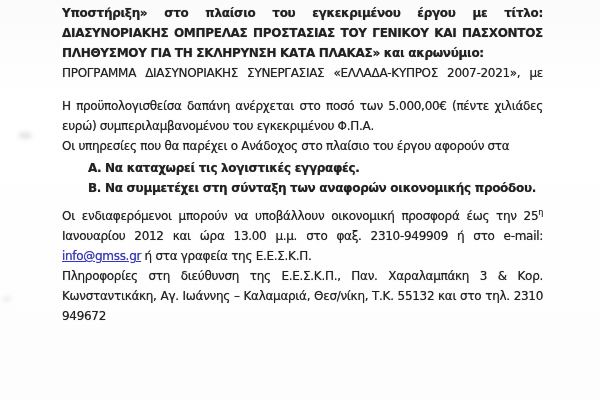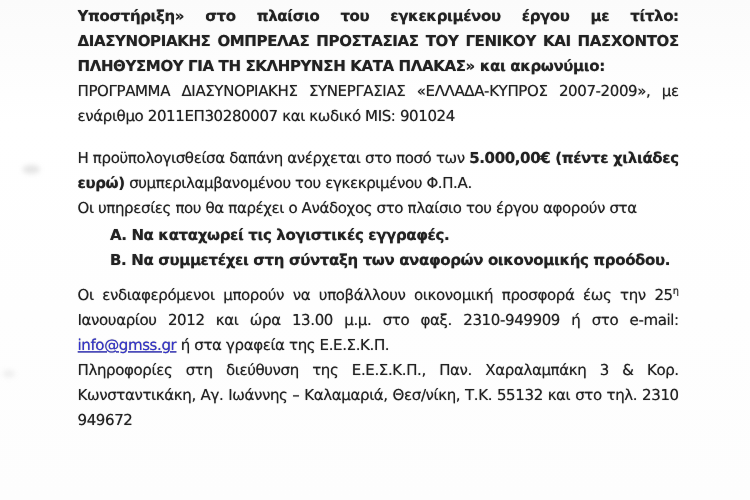--- a/index.html
+++ b/index.html
@@ -17,21 +17,21 @@
     position: absolute;
     top: 3px; left: 62px;
     width: 481px;
     color: var(--ink, #222222);
     font-size: 12px;
     letter-spacing: -0.3px;
     text-shadow: 0 0 0.7px rgba(45,45,45,0.65);
   }
   .block { margin: 0; }
   .block.bold { font-weight: bold; }
-  .bseg { font-weight: bold; }
+  .bseg { font-weight: normal; }
   .line {
     height: 20px;
     line-height: 20px;
     overflow: hidden;
     white-space: normal;
   }
   .line.jl { text-align: justify; text-align-last: justify; }
   .line.fl { text-align: left; text-align-last: left; }
   
   .b-paragraph-budget     { margin-top: 13px; }
@@ -63,22 +63,21 @@
 <div class="page" style="--ink: #222222; --link: #3333cc;">
   <div class="smudge smudge-1"></div>
   <div class="smudge smudge-2"></div>
   <div class="doc-body">
       <div class="block b-paragraph-project-title bold">
         <div class="line jl"><span>Υποστήριξη» στο πλαίσιο του εγκεκριμένου έργου με τίτλο: «ΔΗΜΙΟΥΡΓΙΑ</span></div>
         <div class="line jl"><span>ΔΙΑΣΥΝΟΡΙΑΚΗΣ ΟΜΠΡΕΛΑΣ ΠΡΟΣΤΑΣΙΑΣ ΤΟΥ ΓΕΝΙΚΟΥ ΚΑΙ ΠΑΣΧΟΝΤΟΣ</span></div>
         <div class="line fl"><span>ΠΛΗΘΥΣΜΟΥ ΓΙΑ ΤΗ ΣΚΛΗΡΥΝΣΗ ΚΑΤΑ ΠΛΑΚΑΣ» και ακρωνύμιο: «ΠροΣΚΠ».</span></div>
       </div>
       <div class="block b-paragraph-funding">
-        <div class="line jl"><span>ΠΡΟΓΡΑΜΜΑ ΔΙΑΣΥΝΟΡΙΑΚΗΣ ΣΥΝΕΡΓΑΣΙΑΣ «ΕΛΛΑΔΑ-ΚΥΠΡΟΣ 2007-2009», με</span></div>
-        <div class="line fl"><span>ενάριθμο 2011ΕΠ30280007 και κωδικό MIS: 901024</span></div>
+        <div class="line jl"><span>ΠΡΟΓΡΑΜΜΑ ΔΙΑΣΥΝΟΡΙΑΚΗΣ ΣΥΝΕΡΓΑΣΙΑΣ «ΕΛΛΑΔΑ-ΚΥΠΡΟΣ 2007-2021», με</span></div>
       </div>
       <div class="block b-paragraph-budget">
         <div class="line jl"><span>Η προϋπολογισθείσα δαπάνη ανέρχεται στο ποσό των </span><span class="bseg">5.000,00€ (πέντε χιλιάδες</span></div>
         <div class="line fl"><span class="bseg">ευρώ)</span><span> συμπεριλαμβανομένου του εγκεκριμένου Φ.Π.Α.</span></div>
       </div>
       <div class="block b-paragraph-services-intro">
         <div class="line fl"><span>Οι υπηρεσίες που θα παρέχει ο Ανάδοχος στο πλαίσιο του έργου αφορούν στα εξής:</span></div>
       </div>
       <div class="block b-list-deliverables bold">
         <div class="line fl"><span>Α. Να καταχωρεί τις λογιστικές εγγραφές.</span></div>

